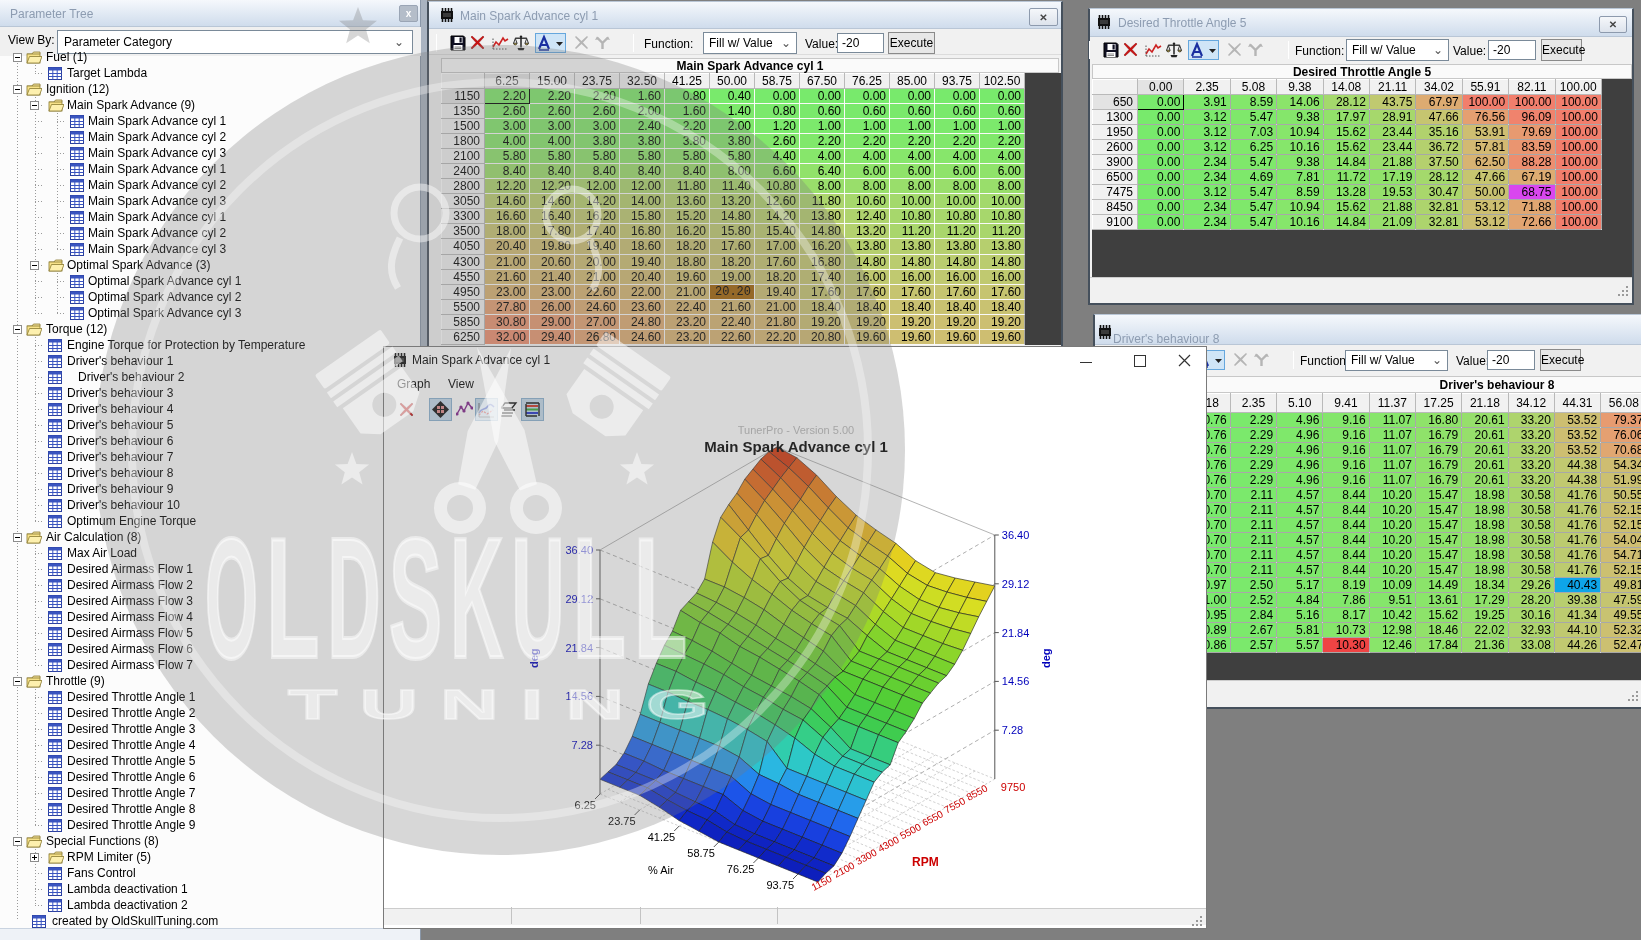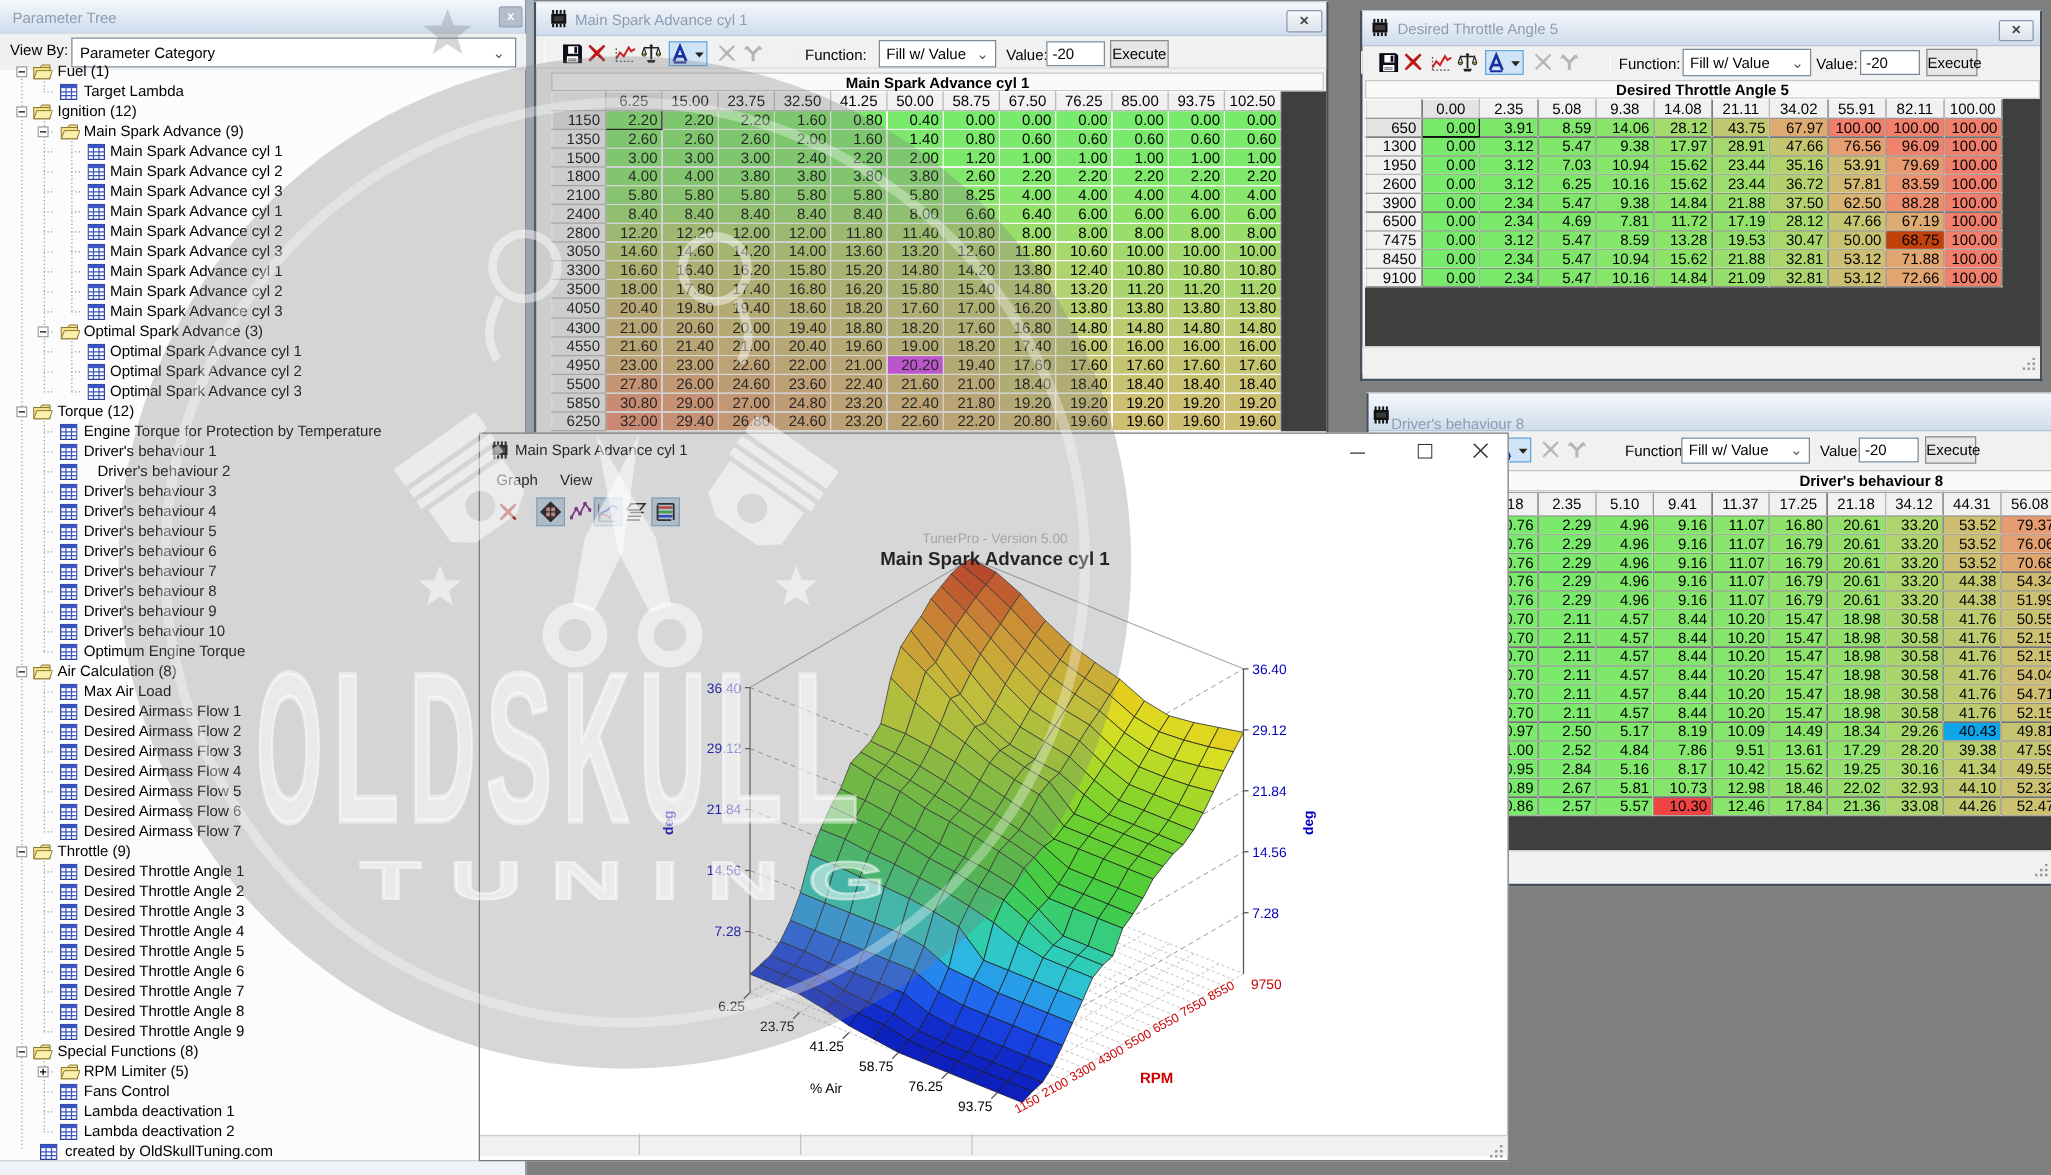--- a/index.html
+++ b/index.html
@@ -633,21 +633,21 @@
 <td style="background:#80e86b;">2.20</td>
 </tr>
 <tr style="height:15.05px">
 <td class="rh">2100</td>
 <td style="background:#8ee36a;">5.80</td>
 <td style="background:#8ee36a;">5.80</td>
 <td style="background:#8ee36a;">5.80</td>
 <td style="background:#8ee36a;">5.80</td>
 <td style="background:#8ee36a;">5.80</td>
 <td style="background:#8ee36a;">5.80</td>
-<td style="background:#88e56a;">8.25</td>
+<td style="background:#88e56a;">4.40</td>
 <td style="background:#87e66b;">4.00</td>
 <td style="background:#87e66b;">4.00</td>
 <td style="background:#87e66b;">4.00</td>
 <td style="background:#87e66b;">4.00</td>
 <td style="background:#87e66b;">4.00</td>
 </tr>
 <tr style="height:15.05px">
 <td class="rh">2400</td>
 <td style="background:#9bdd6b;">8.40</td>
 <td style="background:#9bdd6b;">8.40</td>
@@ -767,21 +767,21 @@
 <td style="background:#c0c970;">16.00</td>
 <td style="background:#c0c970;">16.00</td>
 </tr>
 <tr style="height:15.05px">
 <td class="rh">4950</td>
 <td style="background:#d9b272;">23.00</td>
 <td style="background:#d9b272;">23.00</td>
 <td style="background:#d8b472;">22.60</td>
 <td style="background:#d6b672;">22.00</td>
 <td style="background:#d3ba72;">21.00</td>
-<td style="background:#d946ef;">20.20</td>
+<td style="background:#a16207;font-family:Liberation Mono, monospace;">20.20</td>
 <td style="background:#cdbf71;">19.40</td>
 <td style="background:#c6c470;">17.60</td>
 <td style="background:#c6c470;">17.60</td>
 <td style="background:#c6c470;">17.60</td>
 <td style="background:#c6c470;">17.60</td>
 <td style="background:#c6c470;">17.60</td>
 </tr>
 <tr style="height:15.05px">
 <td class="rh">5500</td>
 <td style="background:#e59f71;">27.80</td>
@@ -1007,21 +1007,21 @@
 <tr style="height:14.7px">
 <td class="rh">7475</td>
 <td style="background:#78ea6c;">0.00</td>
 <td style="background:#7ce96c;">3.12</td>
 <td style="background:#7fe86b;">5.47</td>
 <td style="background:#83e76b;">8.59</td>
 <td style="background:#8ae56a;">13.28</td>
 <td style="background:#94e06b;">19.53</td>
 <td style="background:#a9d76c;">30.47</td>
 <td style="background:#c9c271;">50.00</td>
-<td style="background:#c2410c;">68.75</td>
+<td style="background:#d946ef;">68.75</td>
 <td style="background:#f27e6c;">100.00</td>
 </tr>
 <tr style="height:14.7px">
 <td class="rh">8450</td>
 <td style="background:#78ea6c;">0.00</td>
 <td style="background:#7be96c;">2.34</td>
 <td style="background:#7fe86b;">5.47</td>
 <td style="background:#87e66b;">10.94</td>
 <td style="background:#8de36a;">15.62</td>
 <td style="background:#99de6b;">21.88</td>

